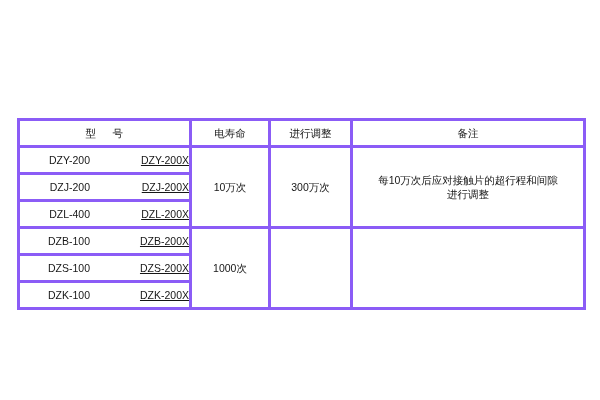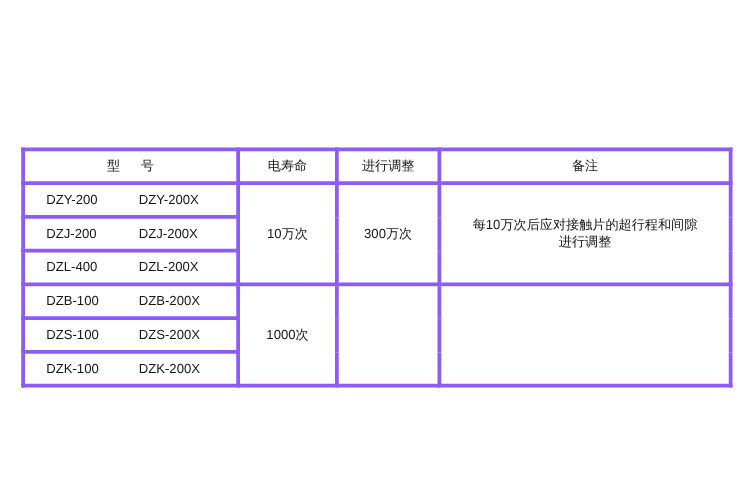--- a/index.html
+++ b/index.html
@@ -54,29 +54,31 @@
     display: inline-block;
     width: 16px;
   }
 
   .model-cell {
     text-align: left;
     padding: 0 0 0 0;
   }
   .model-inner {
     display: flex;
-    justify-content: flex-start;
+    justify-content: flex-end;
     padding-left: 17px;
+    gap: 18px;
   }
   .model-a {
     width: 74px;
     text-align: left;
   }
   .model-b {
     text-align: left;
+    text-decoration: underline;
   }
 
   .note-cell {
     text-align: left;
     vertical-align: top;
     padding: 7px 0 0 14px;
     line-height: 1.85;
   }
   .note-line {
     display: block;

